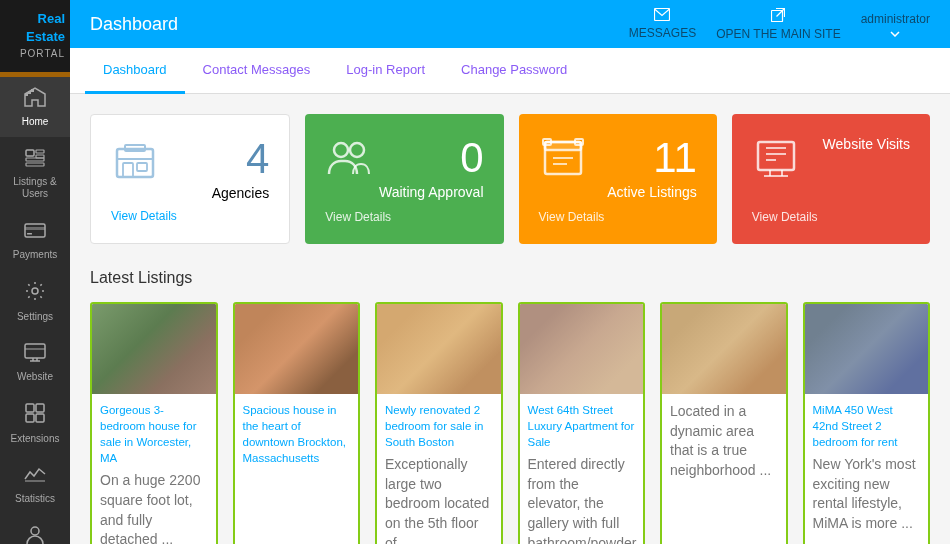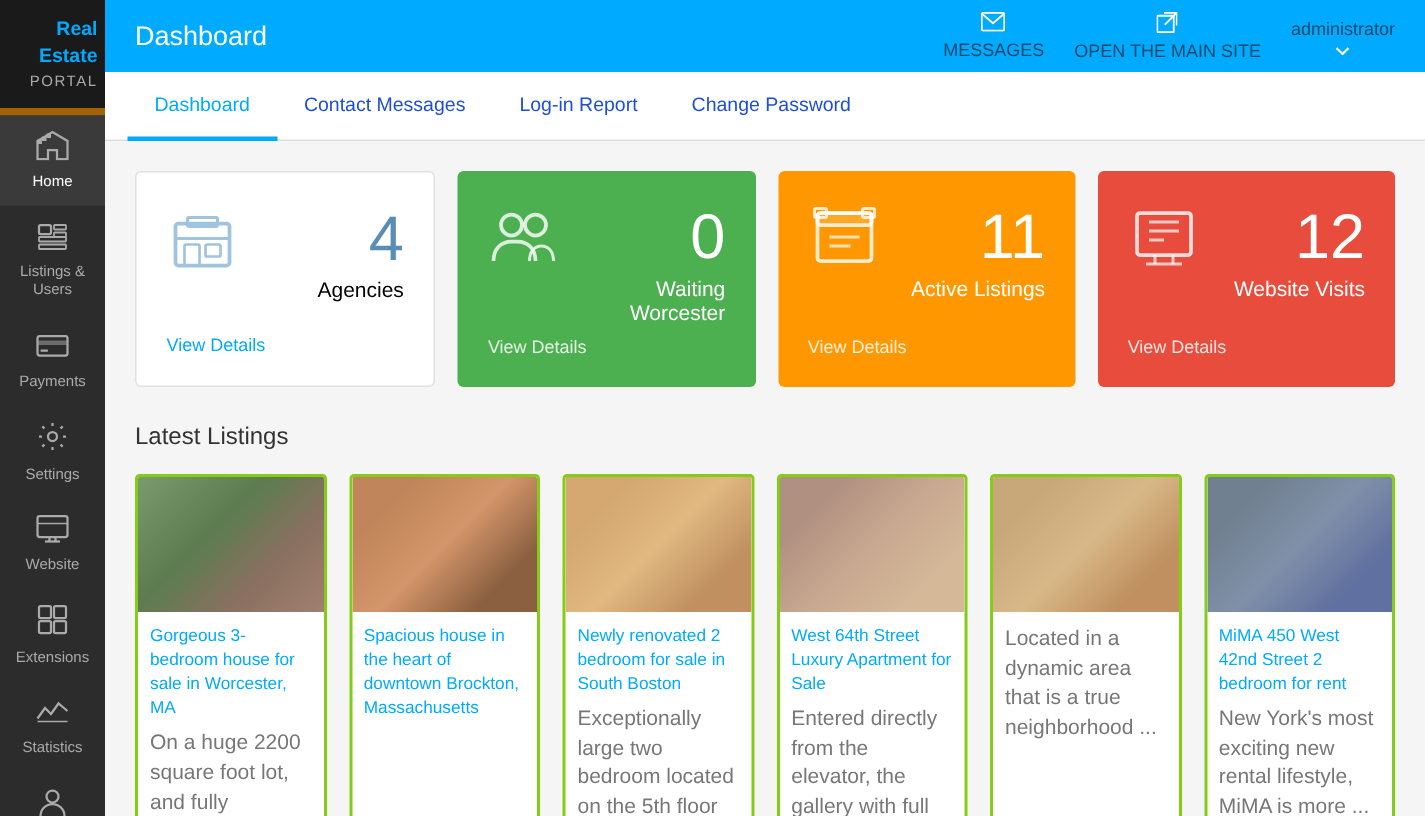--- a/index.html
+++ b/index.html
@@ -64,21 +64,21 @@
     
     .tabs {
       background: white;
       display: flex;
       border-bottom: 1px solid #ddd;
       padding: 0 15px;
     }
     .tab {
       padding: 14px 18px;
       font-size: 13px;
-      color: #1d4ed8;
+      color: #8b5cf6;
       cursor: pointer;
       border-bottom: 3px solid transparent;
       margin-bottom: -1px;
     }
     .tab.active { border-bottom-color: #00aaff; color: #00aaff; }
 
     
     .dashboard-content { padding: 20px; }
 
     
@@ -289,21 +289,21 @@
           <div class="stat-card green">
             <div class="stat-card-top">
               <span><svg width="48" height="48" viewBox="0 0 48 48" fill="none">
       <circle cx="16" cy="16" r="7" stroke="rgba(255,255,255,0.8)" stroke-width="2.5" fill="none"></circle>
       <circle cx="32" cy="16" r="7" stroke="rgba(255,255,255,0.8)" stroke-width="2.5" fill="none"></circle>
       <path d="M4 40c0-8 5-13 12-13h4c7 0 12 5 12 13" stroke="rgba(255,255,255,0.8)" stroke-width="2.5" fill="none"></path>
       <path d="M28 40c0-6 3-10 8-10s8 4 8 10" stroke="rgba(255,255,255,0.8)" stroke-width="2" fill="none"></path>
     </svg></span>
               <div>
                 <div class="stat-number">0</div>
-                <div class="stat-label">Waiting Worcester</div>
+                <div class="stat-label">Waiting Approval</div>
               </div>
             </div>
             <div class="stat-link">View Details</div>
           </div>
           <div class="stat-card orange">
             <div class="stat-card-top">
               <span><svg width="48" height="48" viewBox="0 0 48 48" fill="none">
       <rect x="6" y="8" width="36" height="32" rx="2" stroke="rgba(255,255,255,0.8)" stroke-width="2.5" fill="none"></rect>
       <rect x="6" y="8" width="36" height="8" rx="2" stroke="rgba(255,255,255,0.8)" stroke-width="2.5" fill="rgba(255,255,255,0.15)"></rect>
       <rect x="4" y="5" width="8" height="6" rx="1" stroke="rgba(255,255,255,0.8)" stroke-width="2" fill="none"></rect>
@@ -323,21 +323,20 @@
               <span><svg width="48" height="48" viewBox="0 0 48 48" fill="none">
       <rect x="6" y="8" width="36" height="28" rx="2" stroke="rgba(255,255,255,0.8)" stroke-width="2.5" fill="none"></rect>
       <line x1="14" y1="14" x2="34" y2="14" stroke="rgba(255,255,255,0.7)" stroke-width="2"></line>
       <line x1="14" y1="20" x2="34" y2="20" stroke="rgba(255,255,255,0.7)" stroke-width="2"></line>
       <line x1="14" y1="26" x2="24" y2="26" stroke="rgba(255,255,255,0.7)" stroke-width="2"></line>
       <line x1="18" y1="36" x2="18" y2="42" stroke="rgba(255,255,255,0.7)" stroke-width="2"></line>
       <line x1="30" y1="36" x2="30" y2="42" stroke="rgba(255,255,255,0.7)" stroke-width="2"></line>
       <line x1="12" y1="42" x2="36" y2="42" stroke="rgba(255,255,255,0.7)" stroke-width="2"></line>
     </svg></span>
               <div>
-                <div class="stat-number">12</div>
                 <div class="stat-label">Website Visits</div>
               </div>
             </div>
             <div class="stat-link">View Details</div>
           </div>
         </div>
 
       <div>
         <h2 class="section-title">Latest Listings</h2>
         <div class="listings-grid">

